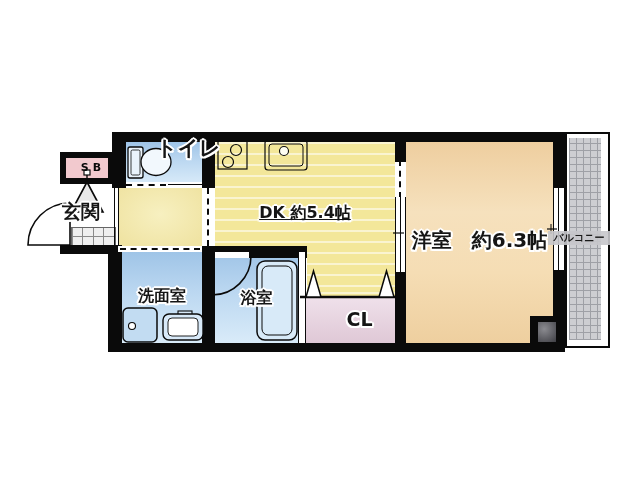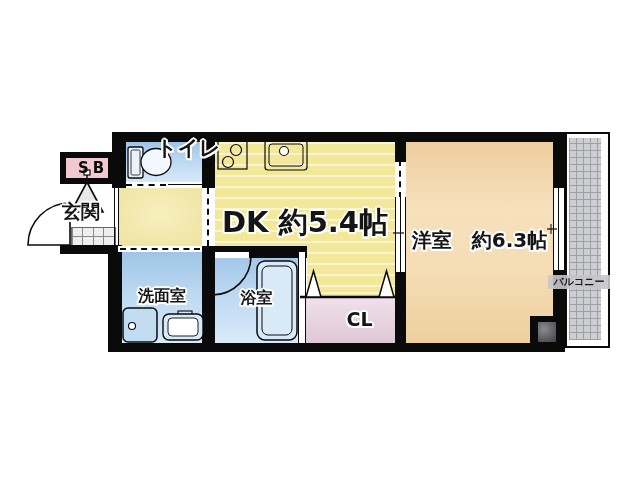--- a/index.html
+++ b/index.html
@@ -150,23 +150,23 @@
     <g>
       <line x1="547" y1="229" x2="557" y2="229" stroke="#0a0a0a" stroke-width="1.2"></line>
       <line x1="551" y1="224" x2="551" y2="234" stroke="#0a0a0a" stroke-width="1"></line>
     </g>
 
     <g>
       <line x1="393" y1="233" x2="404" y2="233" stroke="#0a0a0a" stroke-width="1.2"></line>
     </g>
   </svg>
 
-  <div class="room-label" style="left:66px;top:158px;width:54px;font-size:15px;letter-spacing:4px;line-height:20px;text-shadow:none;color:#0a0a0a;">SB</div>
+  <div class="room-label" style="left:66px;top:158px;width:54px;font-size:11px;letter-spacing:4px;line-height:20px;text-shadow:none;color:#0a0a0a;">SB</div>
   <div class="room-label" style="left:62px;top:199px;font-size:19px;">玄関</div>
   <div class="room-label" style="left:156px;top:134px;font-size:21px;">トイレ</div>
-  <div class="room-label" style="left:215px;top:203px;width:180px;font-size:29px;">DK 約5.4帖</div>
+  <div class="room-label" style="left:215px;top:203px;width:180px;font-size:16px;text-decoration:underline;">DK 約5.4帖</div>
   <div class="room-label" style="left:406px;top:227px;width:147px;font-size:20px;">洋室　約6.3帖</div>
   <div class="room-label" style="left:215px;top:288px;width:83px;font-size:16px;">浴室</div>
   <div class="room-label" style="left:122px;top:286px;width:80px;font-size:16px;">洗面室</div>
   <div class="room-label" style="left:306px;top:308px;width:107px;font-size:19px;">CL</div>
-  <div class="room-label" style="left:548px;top:231px;width:62px;font-size:10px;font-weight:700;background:rgba(198,199,203,.9);text-shadow:none;color:#1a1a1a;line-height:14px;margin-top:44px;">バルコニー</div>
+  <div class="room-label" style="left:548px;top:231px;width:62px;font-size:10px;font-weight:700;background:rgba(198,199,203,.9);text-shadow:none;color:#1a1a1a;line-height:14px;">バルコニー</div>
 
 </div>
 
 </body></html>

